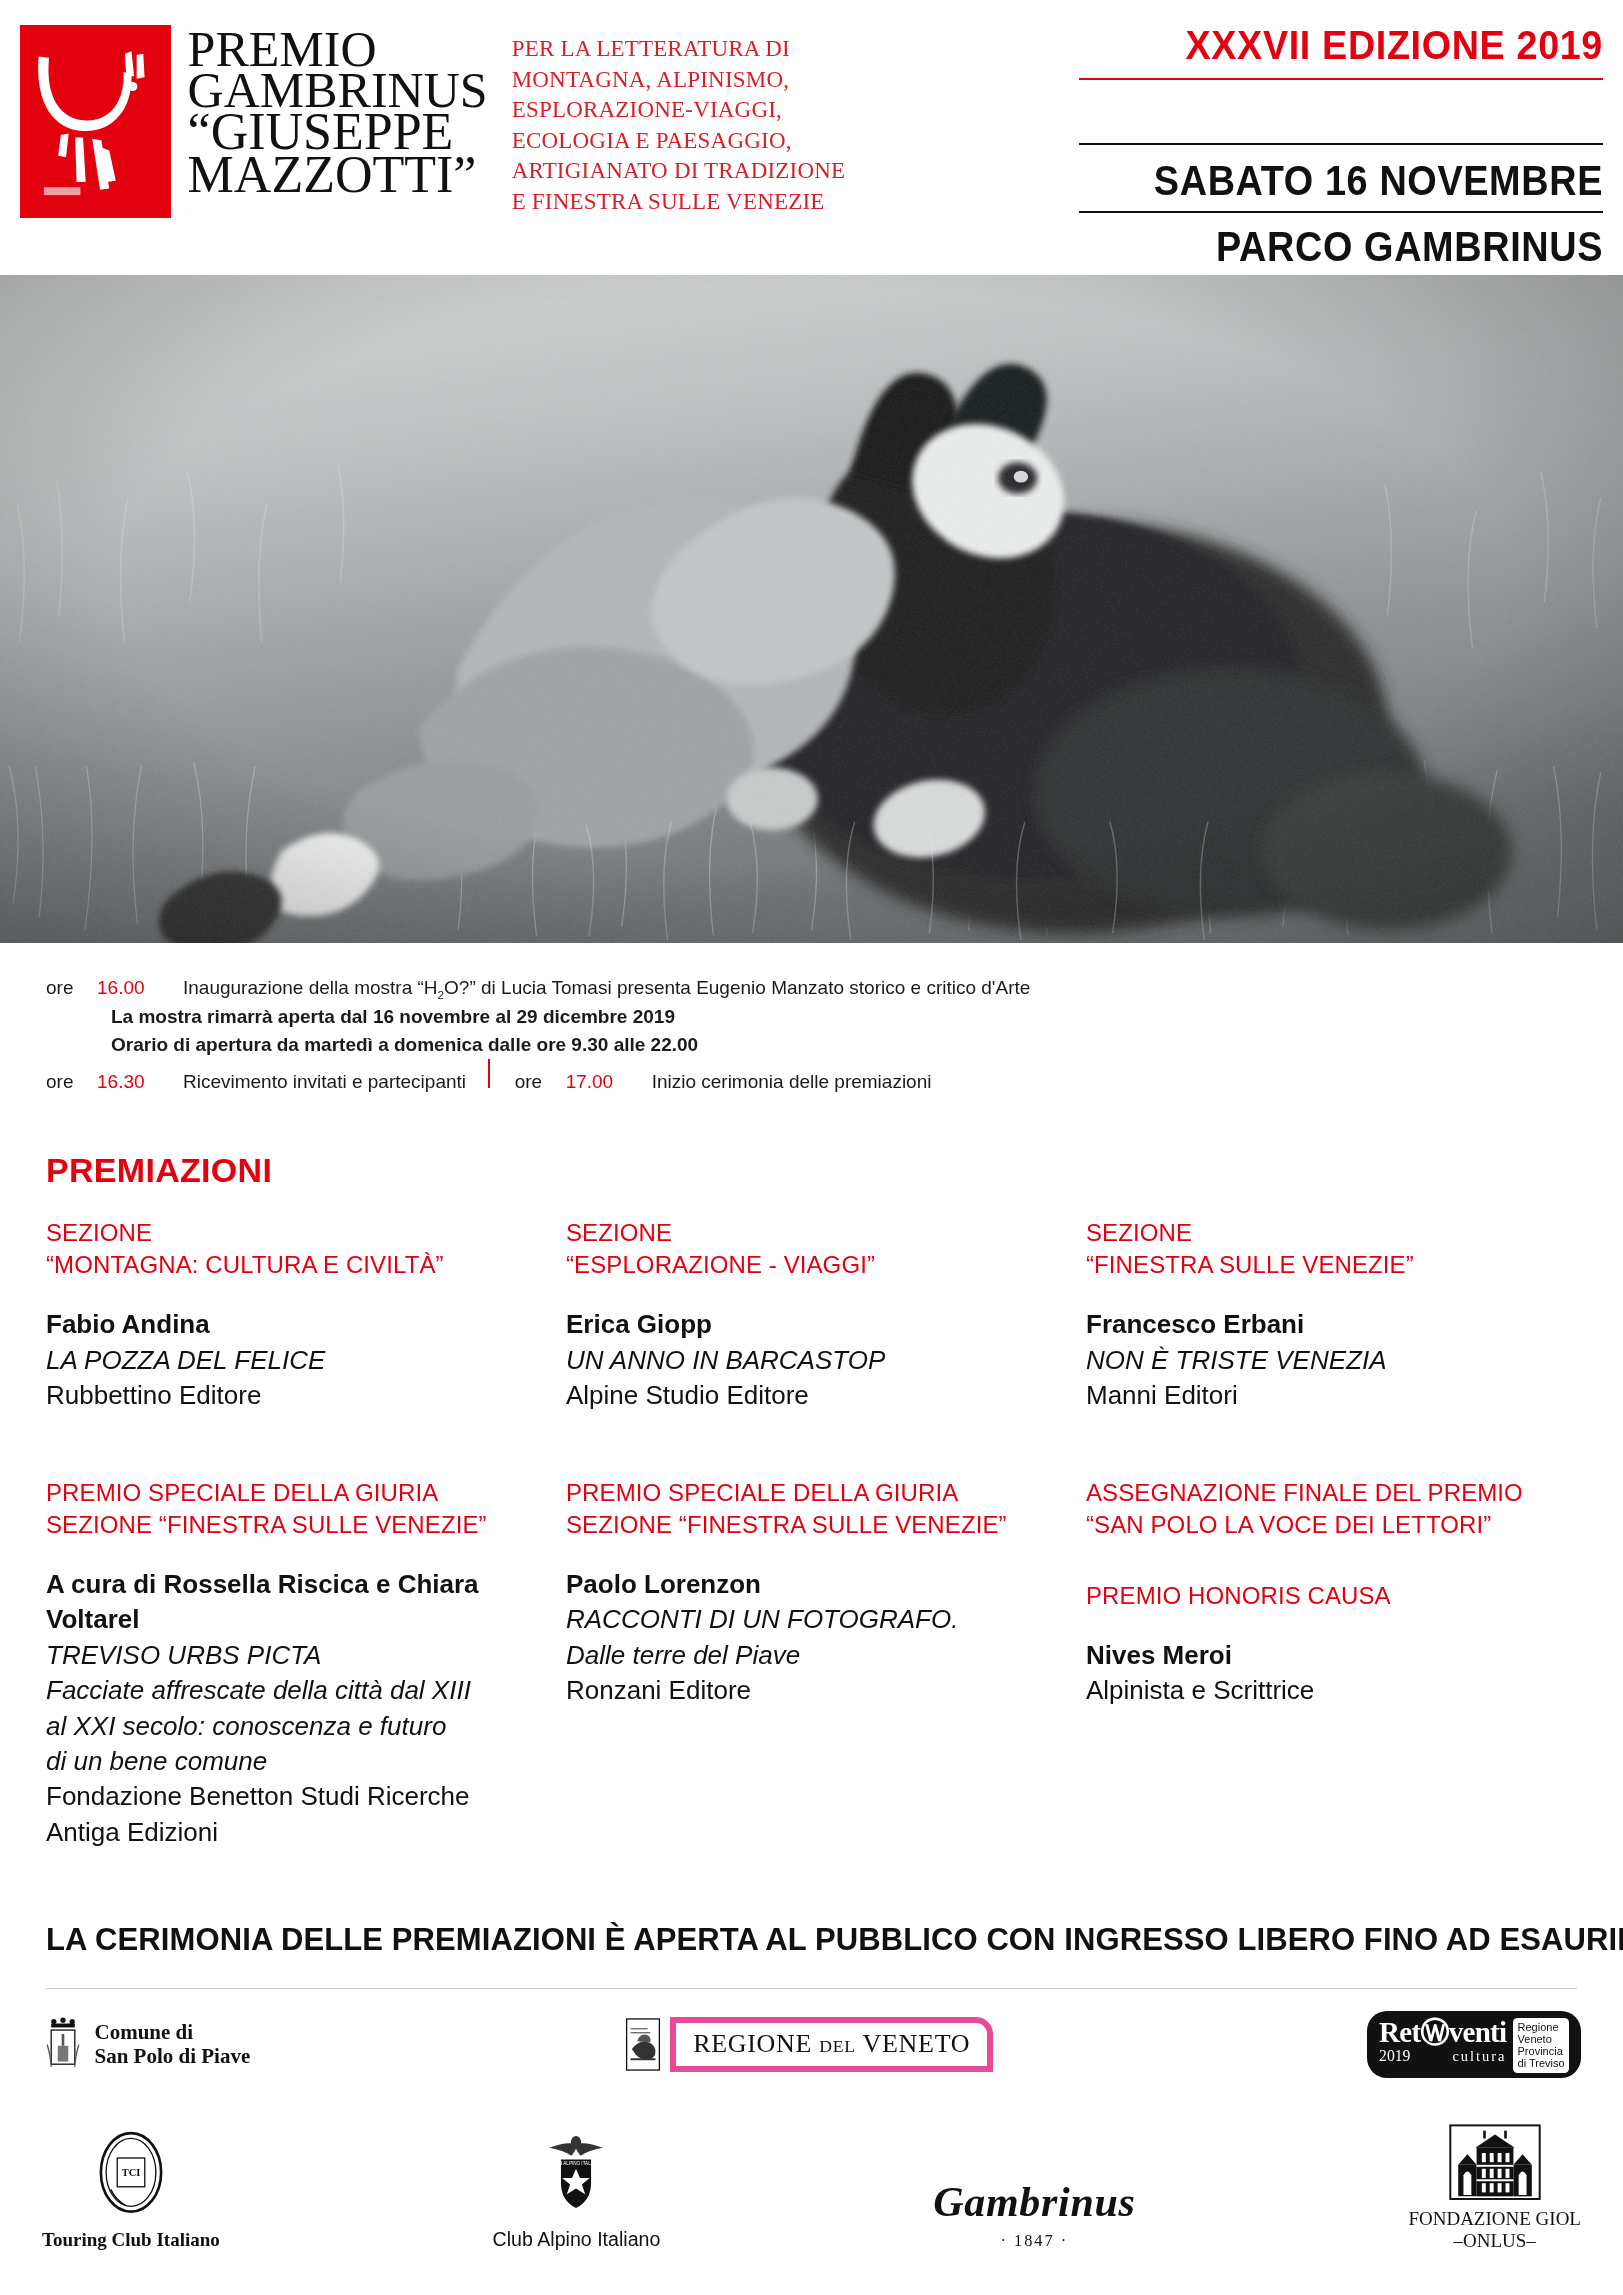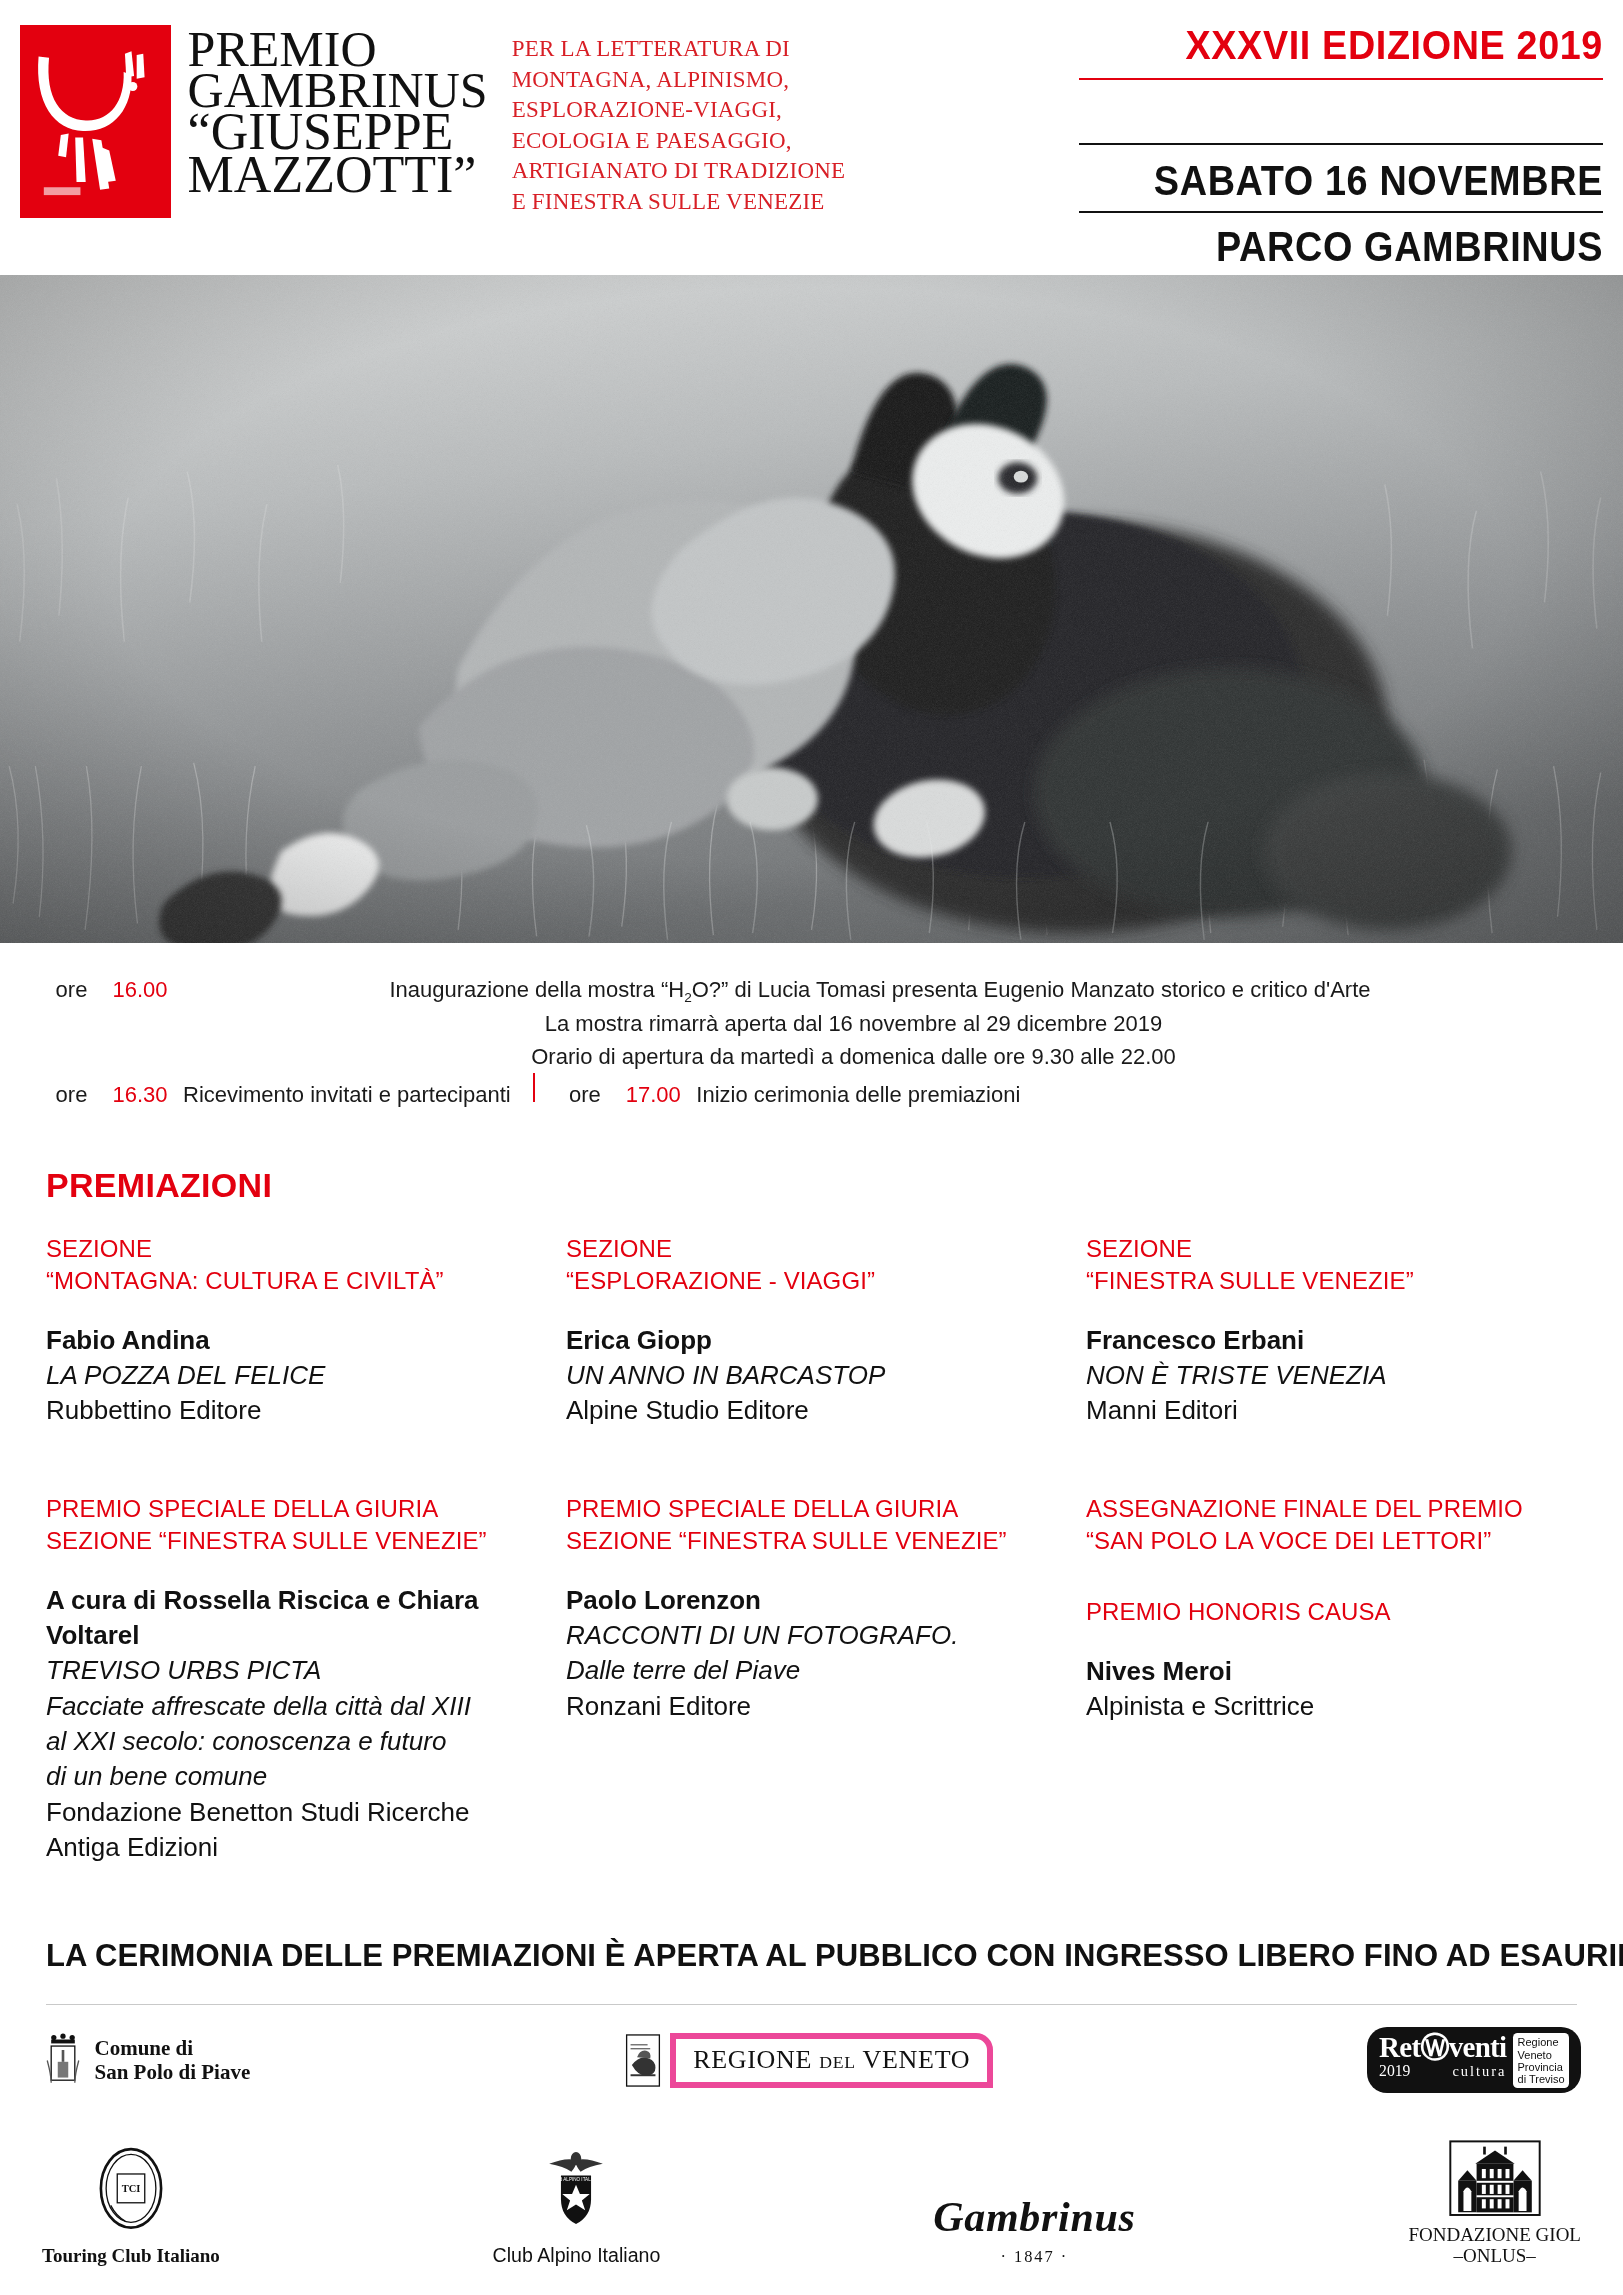--- a/index.html
+++ b/index.html
@@ -112,30 +112,29 @@
     height: 668px;
     overflow: hidden;
     background: #8e9092;
   }
   .photo svg { position:absolute; inset:0; width:100%; height:100%; }
 
   
   .schedule {
     padding: 31px 46px 0 46px;
     font-family: "Liberation Sans Narrow", "Liberation Sans", sans-serif;
-    font-size: 22px;
+    font-size: 19px;
     line-height: 1.47;
     color: #1a1a1a;
-    text-align: center;
   }
   .sch-row { display: flex; align-items: baseline; }
   .sch-ore { width: 51px; flex: 0 0 auto; }
   .sch-time { color: #e3000f; width: 86px; flex: 0 0 auto; }
   .sch-txt { flex: 1 1 auto; }
-  .sch-indent { margin-left: 84px; }
+  .sch-indent { margin-left: 65px; font-weight: bold; }
   .sch-sep {
     display: inline-block;
     width: 2px;
     height: 29px;
     background: #e3000f;
     margin: 0 22px -3.9px 22px;
   }
   .sch-ore2 { margin-left: 2.6px; }
   sub { font-size: 0.62em; vertical-align: sub; }
 

